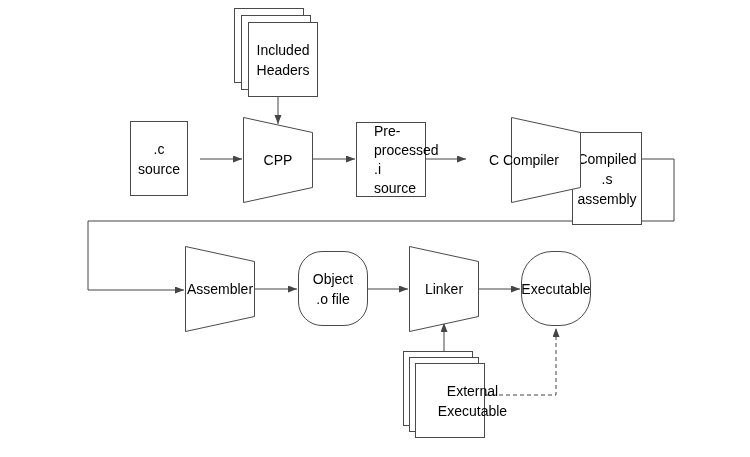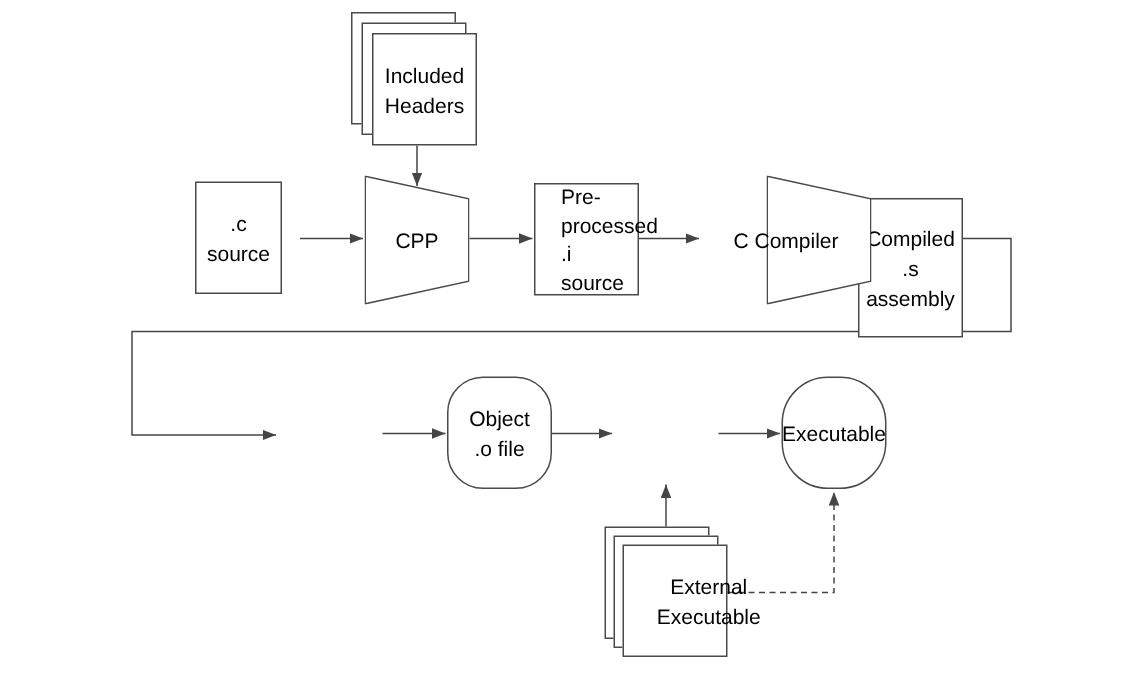--- a/index.html
+++ b/index.html
@@ -79,21 +79,33 @@
     <div class="trap-label">CPP</div>
   </div>
 
   <div class="trap" style="left:467px;top:117px;width:70px;height:86px;padding-left:44px;">
     <svg width="70" height="86" viewBox="0 0 70 86">
       <polygon points="0.5,0.5 69.5,15.5 69.5,70.5 0.5,85.5" fill="#ffffff" stroke="#4a4a4a"></polygon>
     </svg>
     <div class="trap-label">C Compiler</div>
   </div>
 
+  <div class="trap" style="left:185px;top:246px;width:70px;height:86px;">
+    <svg width="70" height="86" viewBox="0 0 70 86">
+      <polygon points="0.5,0.5 69.5,15.5 69.5,70.5 0.5,85.5" fill="#ffffff" stroke="#4a4a4a"></polygon>
+    </svg>
+    <div class="trap-label">Assembler</div>
+  </div>
 
+  <div class="trap" style="left:409px;top:246px;width:70px;height:86px;">
+    <svg width="70" height="86" viewBox="0 0 70 86">
+      <polygon points="0.5,0.5 69.5,15.5 69.5,70.5 0.5,85.5" fill="#ffffff" stroke="#4a4a4a"></polygon>
+    </svg>
+    <div class="trap-label">Linker</div>
+  </div>
 
   <div class="node" style="left:298px;top:251px;width:70px;height:75px;border-radius:24px;">
     <div>Object</div>
     <div>.o file</div>
   </div>
 
   <div class="node" style="left:521px;top:251px;width:70px;height:75px;border-radius:31px;">
     <div>Executable</div>
   </div>
 

